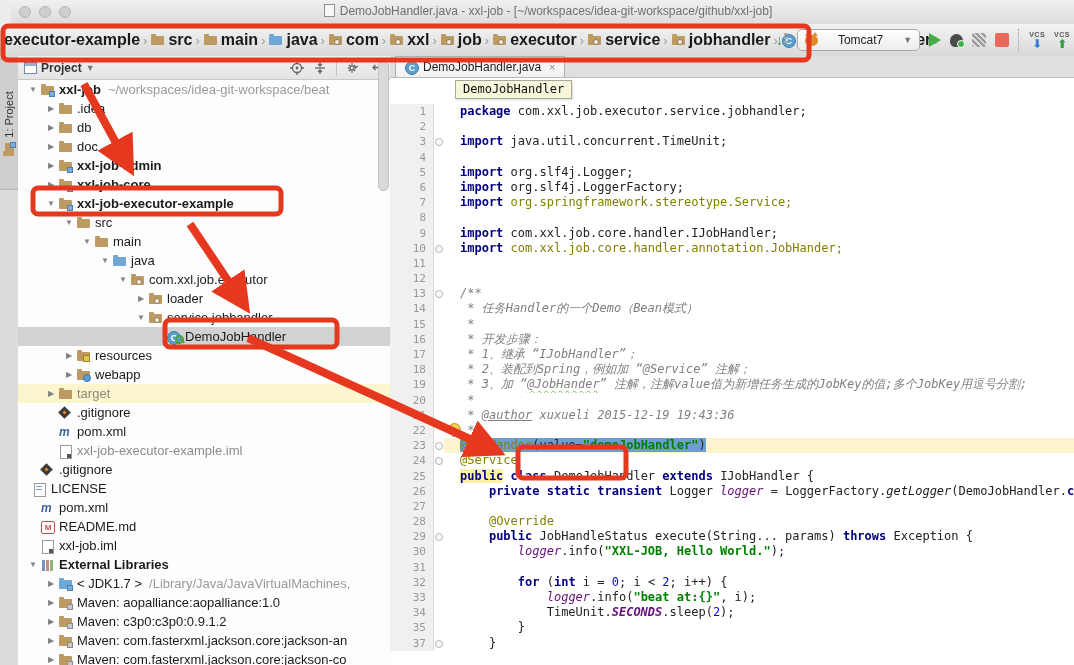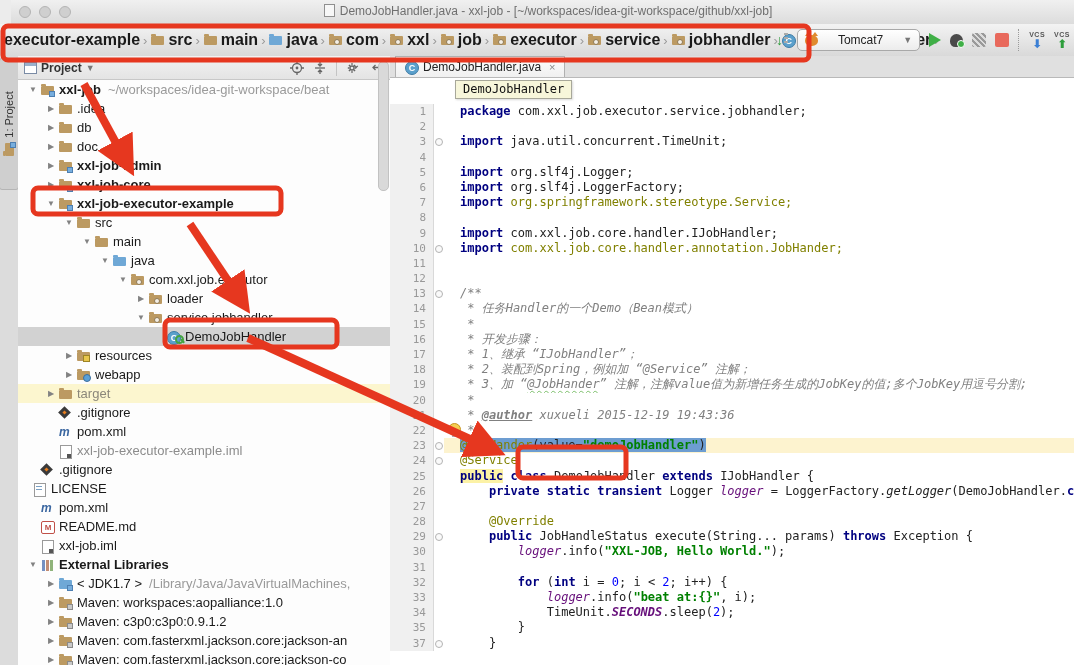--- a/index.html
+++ b/index.html
@@ -103,21 +103,21 @@
   .lnum{width:44px;flex:none;text-align:right;padding-right:7px;background:#f0f0f0;color:#999;
     border-right:1px solid #d9d9d9;font-size:11px;box-sizing:border-box;position:relative;}
   .fold{width:10px;flex:none;position:relative;}
   .fold.fm:before{content:"";position:absolute;left:1px;top:4px;width:6px;height:6px;border:1px solid #b3b3b3;border-radius:50%;background:#fafafa;}
   .cbody{flex:1;white-space:pre;overflow:hidden;padding-left:16px;}
   .caret .cbody{background:#fdf3cf;}
   .sg.kw{color:#000080;font-weight:700;}
   .sg.str{color:#008000;font-weight:700;}
   .sg.num{color:#0000ff;}
   .sg.cm{color:#808080;font-style:italic;}
-  .sg.cmt{color:#808080;font-style:italic;font-weight:700;text-decoration:underline;text-align:right;}
+  .sg.cmt{color:#808080;font-style:italic;font-weight:400;text-decoration:underline;text-align:right;}
   .sg.ann{color:#808000;}
   .sg.fld{color:#660e7a;font-style:italic;}
   .sg.sta{color:#660e7a;font-style:italic;font-weight:700;}
   .sg.mth{font-style:italic;}
   .sg.sq{text-decoration:underline wavy #7bbf6a 1px;text-underline-offset:2px;}
   .sg.hlw{background:#fcf2a6;}
   .selspan{background:#6d9dd1;}
   .hintbox{position:absolute;left:65px;top:3px;background:#f7f6da;border:1px solid #a8a89a;
     padding:1px 7px 2px;font-family:"DejaVu Sans Mono",monospace;font-size:12px;color:#111;box-shadow:1px 1px 2px rgba(0,0,0,.15);}
   .bulb{position:absolute;left:58px;top:346px;width:11px;height:11px;background:#f5cf52;border:1px solid #c9951f;border-radius:50%;}
@@ -496,21 +496,21 @@
           </span>
           <span class="lab">&lt; JDK1.7 &gt;</span>
           <span class="extra">/Library/Java/JavaVirtualMachines,</span>
         </div>
         <div class="trow" style="padding-left: 26px;">
           <span class="tw">▶</span>
           <span class="ic">
             <i class="f"></i>
             <i class="jar"></i>
           </span>
-          <span class="lab">Maven: workspaces:aopalliance:1.0</span>
+          <span class="lab">Maven: aopalliance:aopalliance:1.0</span>
         </div>
         <div class="trow" style="padding-left: 26px;">
           <span class="tw">▶</span>
           <span class="ic">
             <i class="f"></i>
             <i class="jar"></i>
           </span>
           <span class="lab">Maven: c3p0:c3p0:0.9.1.2</span>
         </div>
         <div class="trow" style="padding-left: 26px;">

